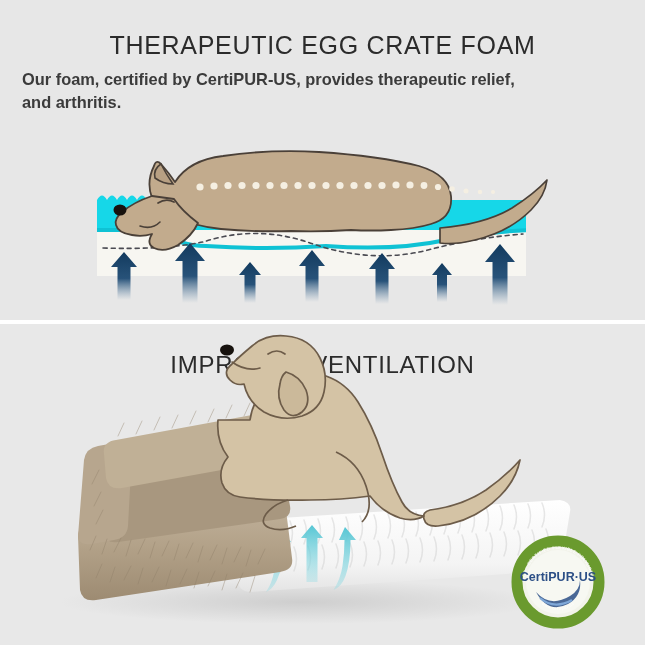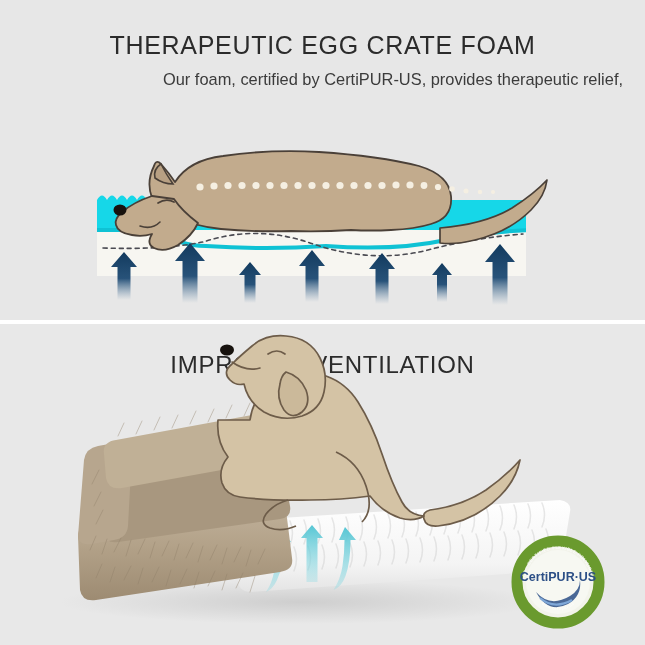--- a/index.html
+++ b/index.html
@@ -20,38 +20,39 @@
     color:#2b2b2b;
     font-size:25px;
     letter-spacing:0.7px;
     font-weight:400;
     margin:0;
     white-space:nowrap;
   }
   #top-heading{position:absolute;top:31px;left:0;width:645px;}
   #sub{
     position:absolute;top:68px;left:22px;width:601px;
-    text-align:right;color:#3b3b3b;
-    font-size:16.4px;line-height:22.5px;font-weight:400;
+    text-align:left;color:#3b3b3b;
+    font-size:16.4px;line-height:22.5px;font-weight:700;
   }
   #bottom-heading{position:absolute;top:351px;left:0;width:645px;font-size:24px;}
 
   svg{display:block;}
   #art-top{position:absolute;top:140px;left:0;}
   #art-bottom{position:absolute;top:0px;left:0;}
 </style>
 </head>
 <body>
 
 <div class="panel" id="panel-top">
 
   <div class="heading" id="top-heading">THERAPEUTIC EGG CRATE FOAM</div>
 
   <div id="sub">
     <div>Our foam, certified by CertiPUR-US, provides therapeutic relief,</div>
+    <div>and arthritis.</div>
   </div>
 
   <svg id="art-top" width="645" height="180" viewBox="0 0 645 180">
     <defs>
       <linearGradient id="arrowGrad" x1="0" y1="0" x2="0" y2="1">
         <stop offset="0%" stop-color="#123a5e" stop-opacity="1"></stop>
         <stop offset="55%" stop-color="#1d4a73" stop-opacity="0.95"></stop>
         <stop offset="100%" stop-color="#5f86a8" stop-opacity="0"></stop>
       </linearGradient>
       <clipPath id="bedClip">

